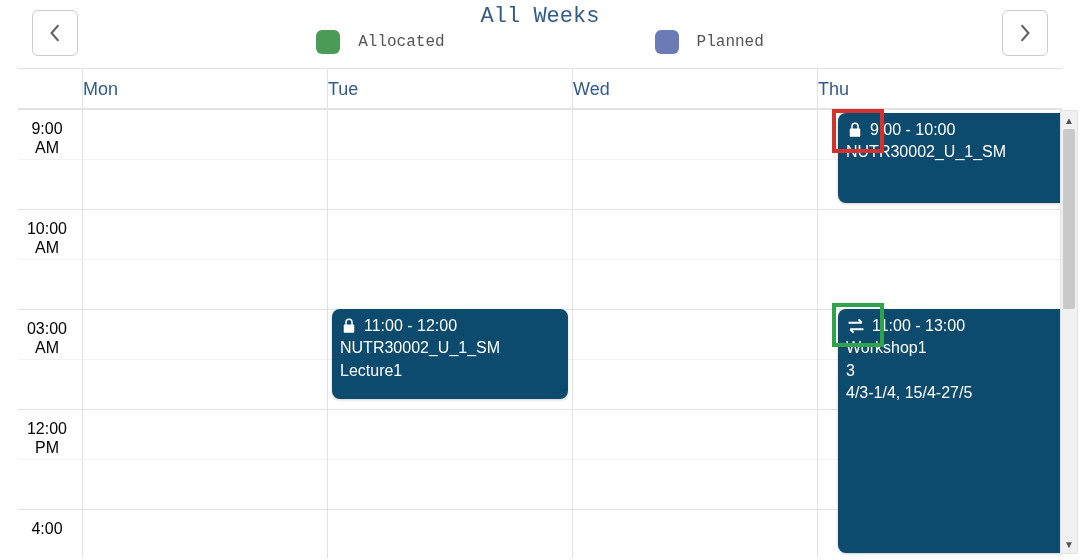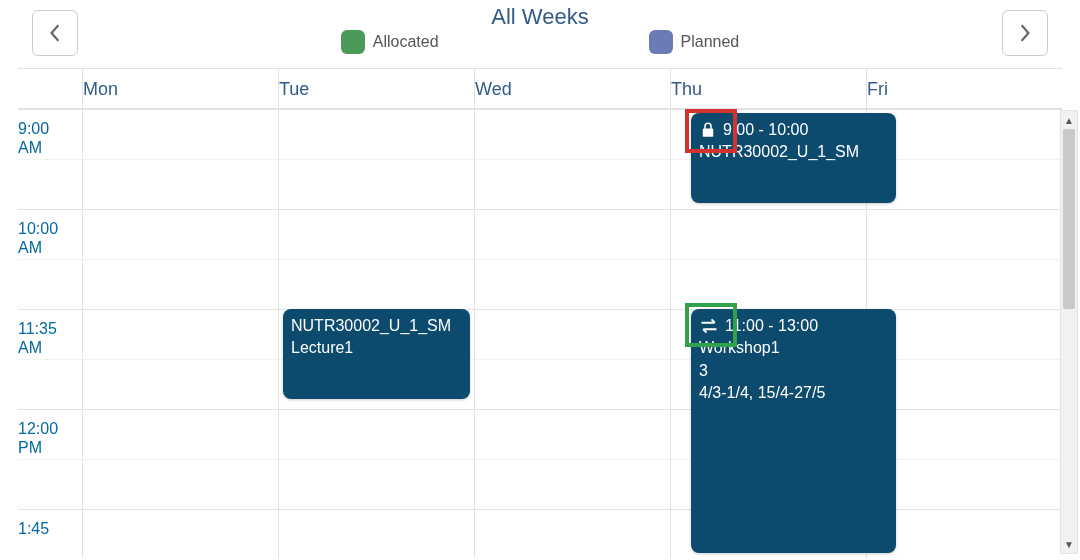--- a/index.html
+++ b/index.html
@@ -19,20 +19,21 @@
     flex-direction: column;
     padding: 2px;
   }
   .header-row {
     display: flex;
     align-items: center;
     justify-content: center;
     position: relative;
     height: 60px;
     padding: 0 30px;
+    font-family: Liberation Mono, monospace;
   }
   .title-wrap {
     position: absolute;
     top: 2px;
     left: 0; right: 0;
     text-align: center;
   }
   .title {
     font-size: 22px;
     color: #335b8a;
@@ -53,21 +54,21 @@
   .legend {
     position: absolute;
     top: 28px;
     left: 0; right: 0;
     display: flex;
     justify-content: center;
     gap: 210px;
     font-size: 16px;
     color: #555;
   }
-  .legend-item { display: flex; align-items: center; gap: 8px; }
+  .legend-item { display: flex; align-items: center; gap: 18px; }
   .swatch {
     width: 24px; height: 24px; border-radius: 6px;
   }
   .sw-allocated { background: #4a9a58; }
   .sw-planned { background: #6b7bb5; }
 
   .grid-wrap {
     flex: 1 1 auto;
     display: flex;
     border-top: 1px solid #e2e2e2;
@@ -81,22 +82,23 @@
     border-right: 1px solid #e2e2e2;
     position: relative;
   }
   .time-col .day-header-spacer {
     height: 40px;
     border-bottom: 1px solid #e2e2e2;
   }
   .time-label {
     position: absolute;
     left: 0; right: 6px;
+    text-align: center;
     font-size: 16px;
-    color: #0369a1;
+    color: #000000;
     line-height: 1.2;
   }
   .days {
     flex: 1 1 auto;
     position: relative;
     display: flex;
   }
   .day-col {
     flex: 1 1 0;
     border-right: 1px solid #e2e2e2;
@@ -214,29 +216,29 @@
       <div class="day-header-spacer"></div>
       <div class="time-label" style="top:50px">
         <div>9:00</div>
         <div>AM</div>
       </div>
       <div class="time-label" style="top:150px">
         <div>10:00</div>
         <div>AM</div>
       </div>
       <div class="time-label" style="top:250px">
-        <div>11:35</div>
+        <div>03:00</div>
         <div>AM</div>
       </div>
       <div class="time-label" style="top:350px">
         <div>12:00</div>
         <div>PM</div>
       </div>
       <div class="time-label" style="top:450px">
-        <div>1:45</div>
+        <div>4:00</div>
       </div>
     </div>
 
     <div class="days">
 
       <div class="slot-lines" style="left:-65px; right:0;">
       <div class="hour-line" style="top: 0px;"></div>
           <div class="half-line" style="top: 50px;"></div>
           <div class="hour-line" style="top: 100px;"></div>
           <div class="half-line" style="top: 150px;"></div>
@@ -248,20 +250,26 @@
         </div>
 
       <div class="day-col">
         <div class="day-header">Mon</div>
       </div>
 
       <div class="day-col">
         <div class="day-header">Tue</div>
 
         <div class="event" style="top:240px; height:90px; left:4px; right:4px;">
+          <div class="ev-time">
+            <svg width="18" height="18" viewBox="0 0 24 24">
+              <path fill="#fff" d="M7 10V7a5 5 0 0 1 10 0v3h1a1 1 0 0 1 1 1v9a1 1 0 0 1-1 1H6a1 1 0 0 1-1-1v-9a1 1 0 0 1 1-1h1zm2 0h6V7a3 3 0 0 0-6 0v3z"></path>
+            </svg>
+            <span>11:00 - 12:00</span>
+          </div>
           <div class="ev-line">NUTR30002_U_1_SM</div>
           <div class="ev-line">Lecture1</div>
         </div>
       </div>
 
       <div class="day-col">
         <div class="day-header">Wed</div>
       </div>
 
       <div class="day-col">
@@ -287,23 +295,20 @@
             <span>11:00 - 13:00</span>
           </div>
           <div class="ev-line">Workshop1</div>
           <div class="ev-line">3</div>
           <div class="ev-line">4/3-1/4, 15/4-27/5</div>
         </div>
 
         <div class="highlight-box hl-green" style="top:234px; left:14px; width:52px; height:44px;"></div>
       </div>
 
-      <div class="day-col">
-        <div class="day-header">Fri</div>
-      </div>
     </div>
   </div>
 
   <div class="scrollbar">
     <div class="scroll-up">▲</div>
     <div class="scroll-thumb"></div>
     <div class="scroll-down">▼</div>
   </div>
 
 </div>

